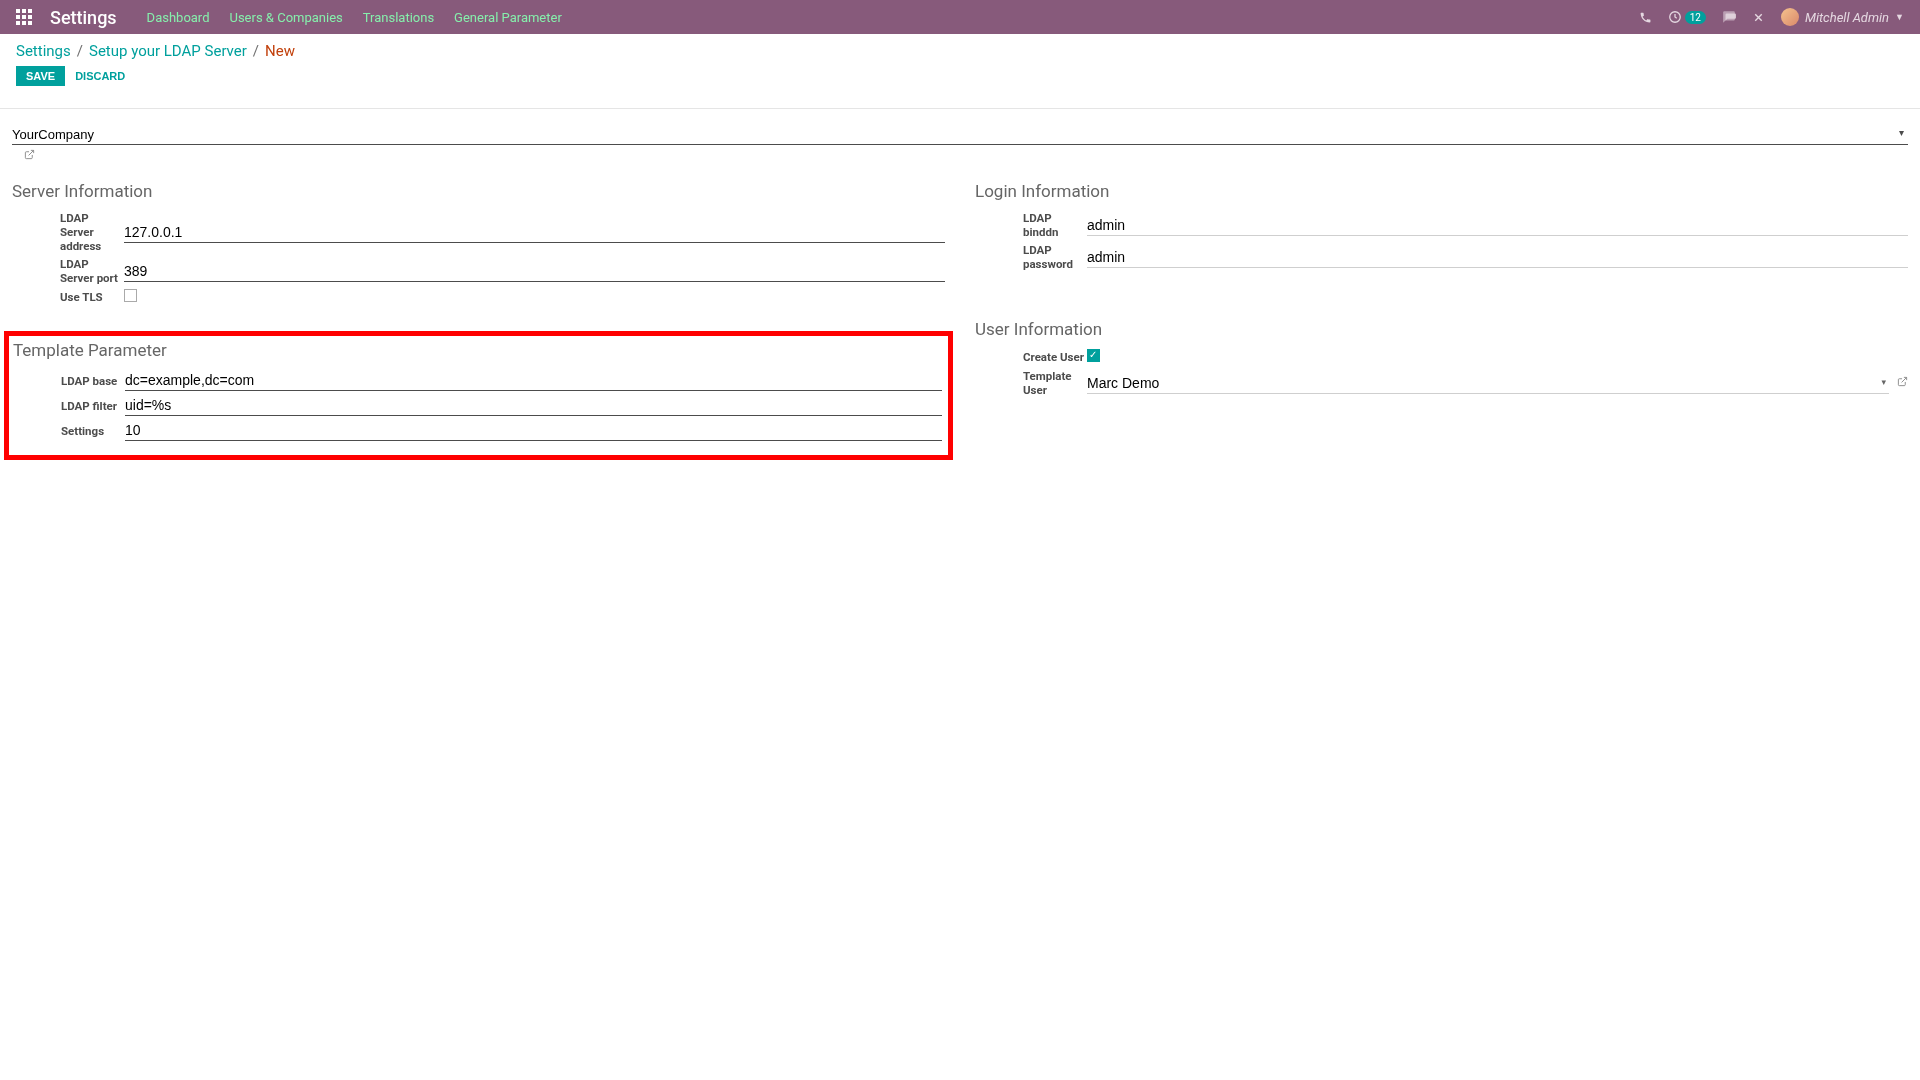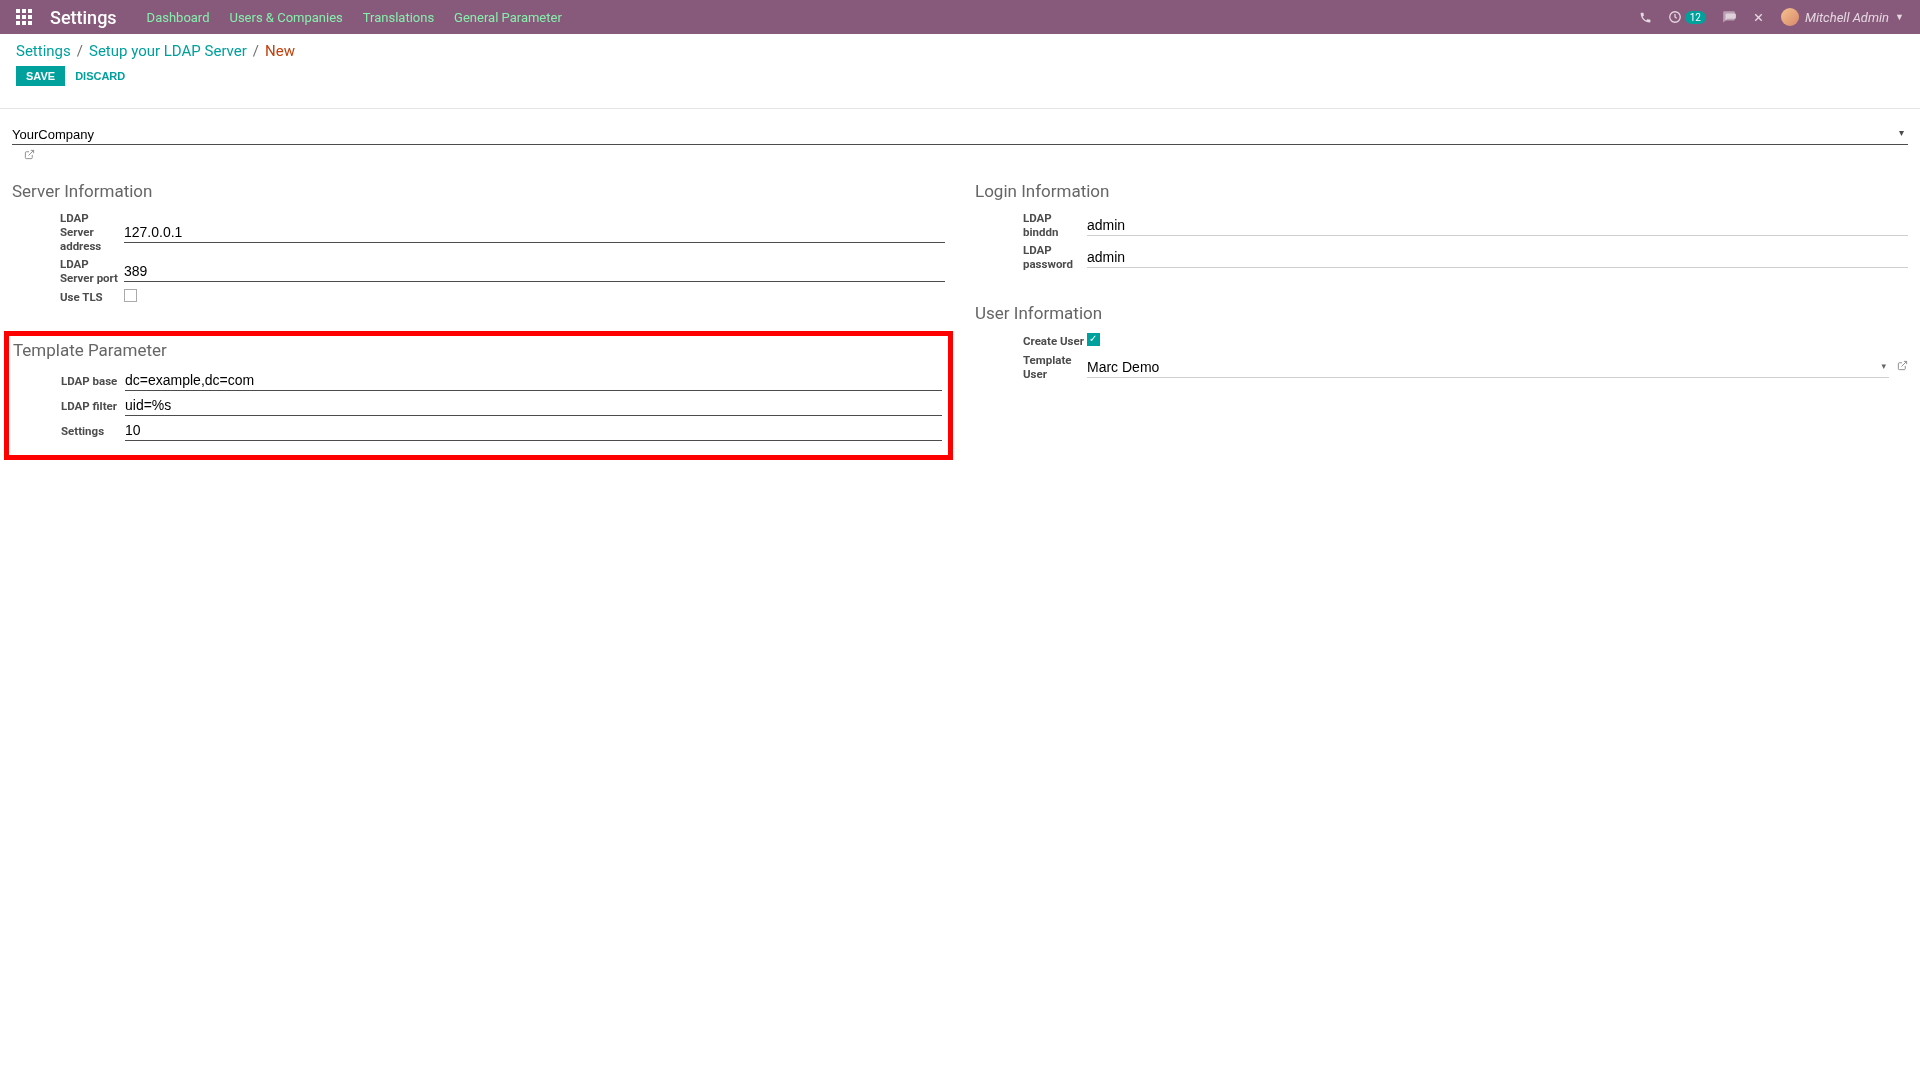--- a/index.html
+++ b/index.html
@@ -161,21 +161,21 @@
   right: 22px; top: 4px;
   font-size: 9px; color: #666; pointer-events: none;
 }
 .highlight-box {
   border: 5px solid #ff0000;
   padding: 4px 6px 10px 4px;
   margin-top: 26px;
   margin-left: -8px;
   margin-right: -8px;
 }
-.spacer-section { margin-top: 32px; }
+.spacer-section { margin-top: 48px; }
 </style>
 </head>
 <body>
 
 <div class="navbar">
   <div class="navbar-left">
     <div class="apps-icon">
       <span></span>
         <span></span>
         <span></span>

